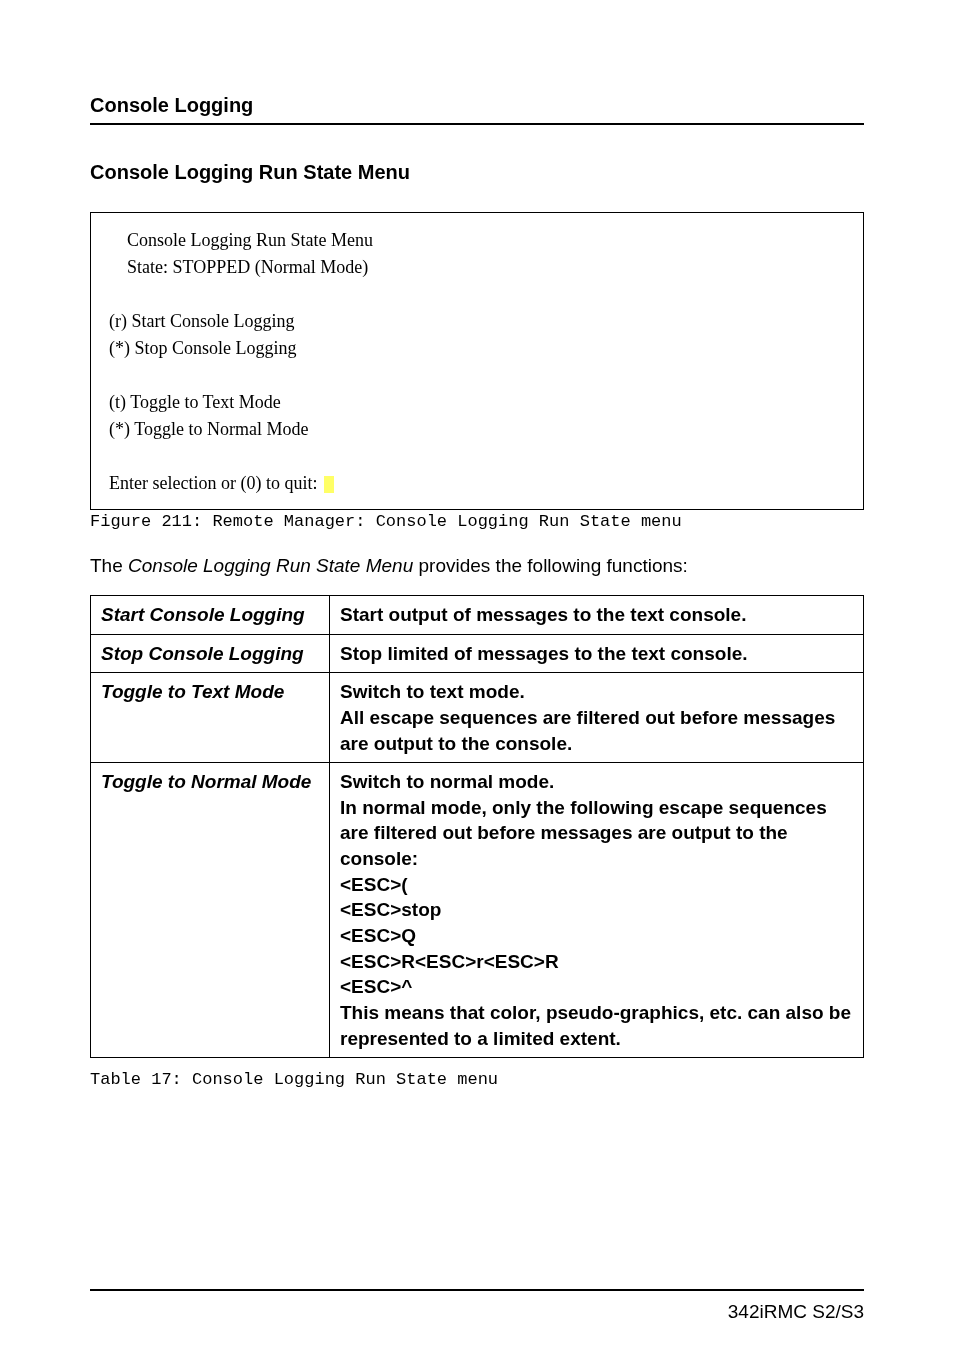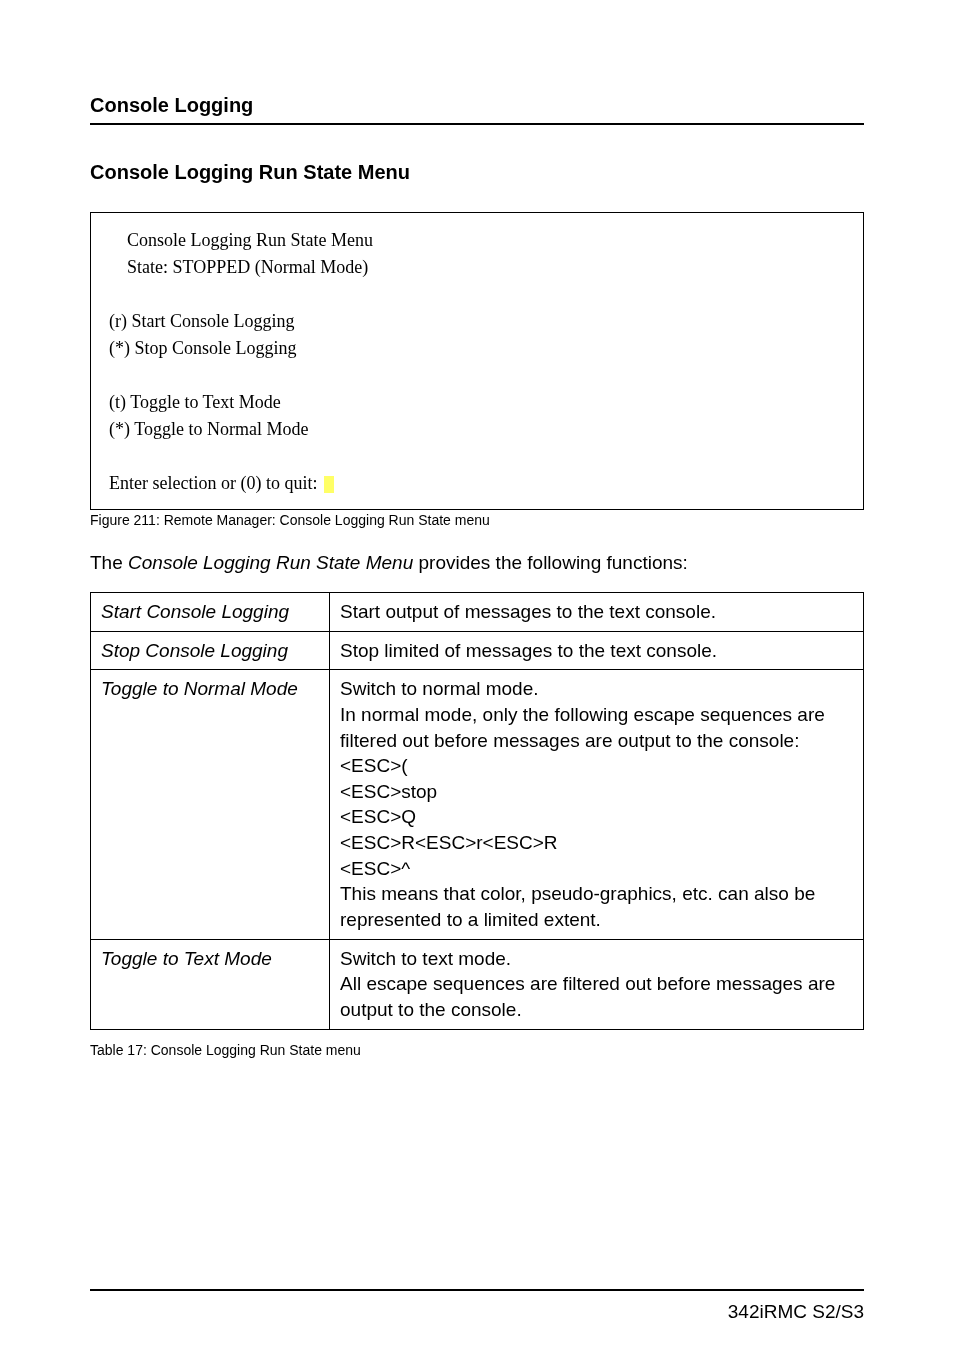--- a/index.html
+++ b/index.html
@@ -39,41 +39,43 @@
   }
   .cursor {
     display: inline-block;
     width: 10px;
     height: 17px;
     background: #ffff66;
     vertical-align: text-bottom;
     margin-left: 2px;
   }
   .fig-caption, .tbl-caption {
-    font-size: 14px;
+    font-size: 17px;
     margin-top: 2px;
+    font-family: Liberation Mono, monospace;
   }
   .intro {
     font-size: 19px;
     margin-top: 24px;
     margin-bottom: 18px;
   }
   .intro .em {
     font-style: italic;
   }
   table.funcs {
     border-collapse: collapse;
     width: 100%;
     font-size: 19px;
   }
   table.funcs td {
     border: 1px solid #000;
     padding: 6px 10px 6px 10px;
     vertical-align: top;
     line-height: 1.35;
+    font-weight: bold;
   }
   table.funcs td.name {
     width: 218px;
     font-style: italic;
     white-space: nowrap;
   }
   .footer {
     position: absolute;
     bottom: 40px;
     left: 90px;
@@ -119,37 +121,37 @@
         <span>Start output of messages to the text console.</span>
       </td>
     </tr>
     <tr>
       <td class="name">Stop Console Logging</td>
       <td>
         <span>Stop limited of messages to the text console.</span>
       </td>
     </tr>
     <tr>
+      <td class="name">Toggle to Text Mode</td>
+      <td>
+        <span>Switch to text mode.</span><br>
+        <span>All escape sequences are filtered out before messages are output to the console.</span>
+      </td>
+    </tr>
+    <tr>
       <td class="name">Toggle to Normal Mode</td>
       <td>
         <span>Switch to normal mode.</span><br>
         <span>In normal mode, only the following escape sequences are filtered out before messages are output to the console:</span><br>
         <span>&lt;ESC&gt;(</span><br>
         <span>&lt;ESC&gt;stop</span><br>
         <span>&lt;ESC&gt;Q</span><br>
         <span>&lt;ESC&gt;R&lt;ESC&gt;r&lt;ESC&gt;R</span><br>
         <span>&lt;ESC&gt;^</span><br>
         <span>This means that color, pseudo-graphics, etc. can also be represented to a limited extent.</span>
-      </td>
-    </tr>
-    <tr>
-      <td class="name">Toggle to Text Mode</td>
-      <td>
-        <span>Switch to text mode.</span><br>
-        <span>All escape sequences are filtered out before messages are output to the console.</span>
       </td>
     </tr>
   </tbody>
     </table>
 
   <div class="tbl-caption" style="margin-top:12px">Table 17: Console Logging Run State menu</div>
 
   <div class="footer">
     <span>342</span>
     <span>iRMC S2/S3</span>

